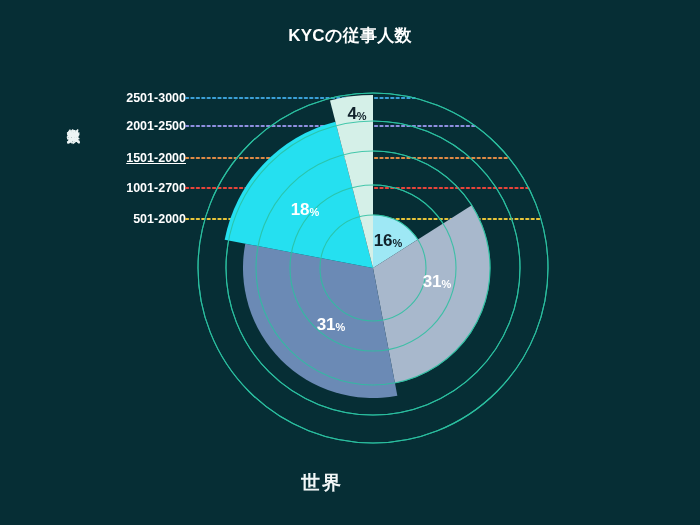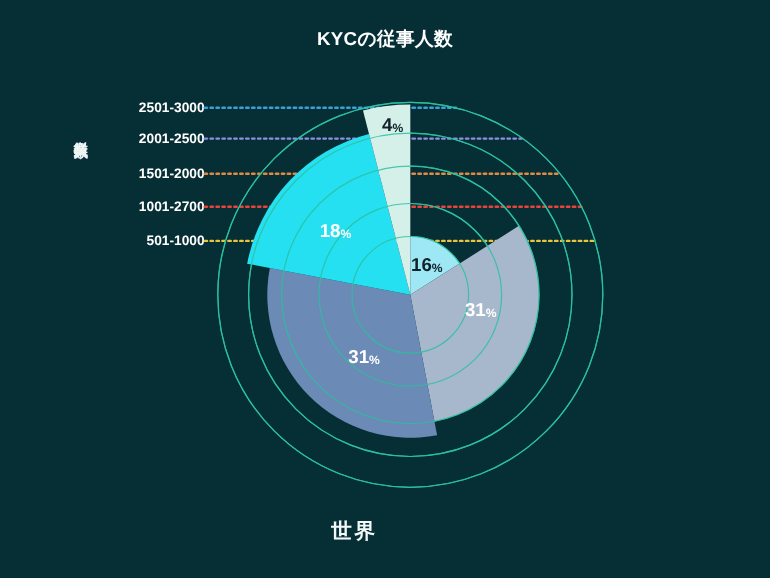--- a/index.html
+++ b/index.html
@@ -94,23 +94,23 @@
 
 <div id="stage">
 
   <div id="chart-title">KYCの従事人数</div>
 
   <div id="y-axis-title">従業員数</div>
 
   <div id="tick-wrap">
       <div class="tick-label" style="top: 98px;">2501-3000</div>
       <div class="tick-label" style="top: 126px;">2001-2500</div>
-      <div class="tick-label" style="top: 158px;">1501-2000</div>
+      <div class="tick-label" style="top: 158px; text-decoration: underline;">1501-2000</div>
       <div class="tick-label" style="top: 188px;">1001-2700</div>
-      <div class="tick-label" style="top: 219px;">501-1000</div>
+      <div class="tick-label" style="top: 219px;">501-2000</div>
     </div>
 
   <svg id="plot" width="700" height="525">
     <g id="gridlines">
         <line x1="186" y1="98" x2="414.53311931459035" y2="98" stroke="#3aa0d8" stroke-width="2.2" stroke-dasharray="2.2 3.2" stroke-linecap="round"></line>
         <line x1="186" y1="126" x2="475.27903010881556" y2="126" stroke="#8f8fe0" stroke-width="2.2" stroke-dasharray="2.2 3.2" stroke-linecap="round"></line>
         <line x1="186" y1="158" x2="509.10657588816196" y2="158" stroke="#e08a45" stroke-width="2.2" stroke-dasharray="2.2 3.2" stroke-linecap="round"></line>
         <line x1="186" y1="188" x2="528.6438241627338" y2="188" stroke="#e8443a" stroke-width="2.2" stroke-dasharray="2.2 3.2" stroke-linecap="round"></line>
         <line x1="186" y1="219" x2="541" y2="219" stroke="#e8c53a" stroke-width="2.2" stroke-dasharray="2.2 3.2" stroke-linecap="round"></line>
       </g>

